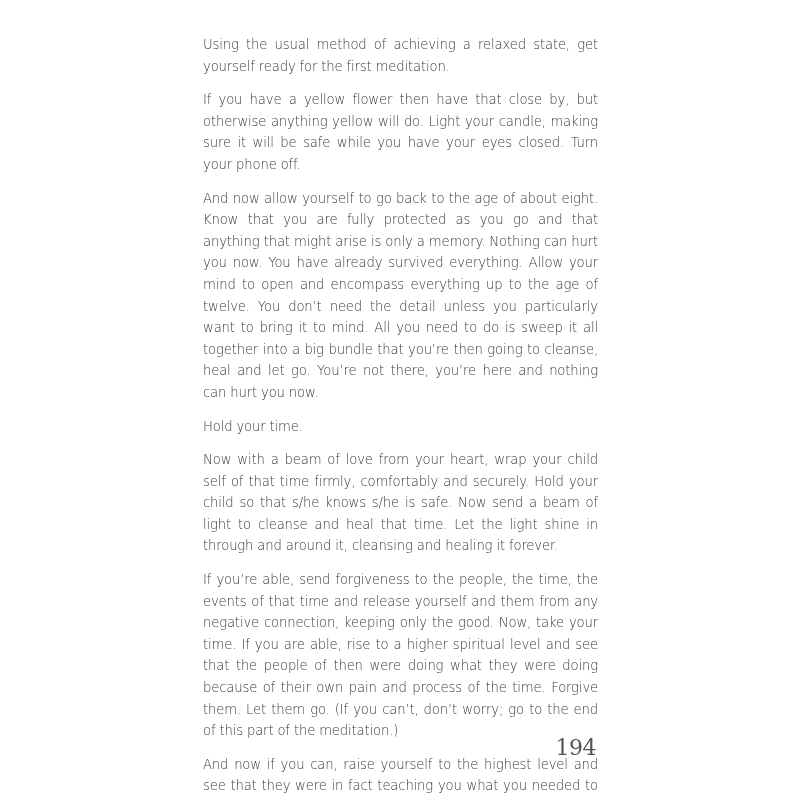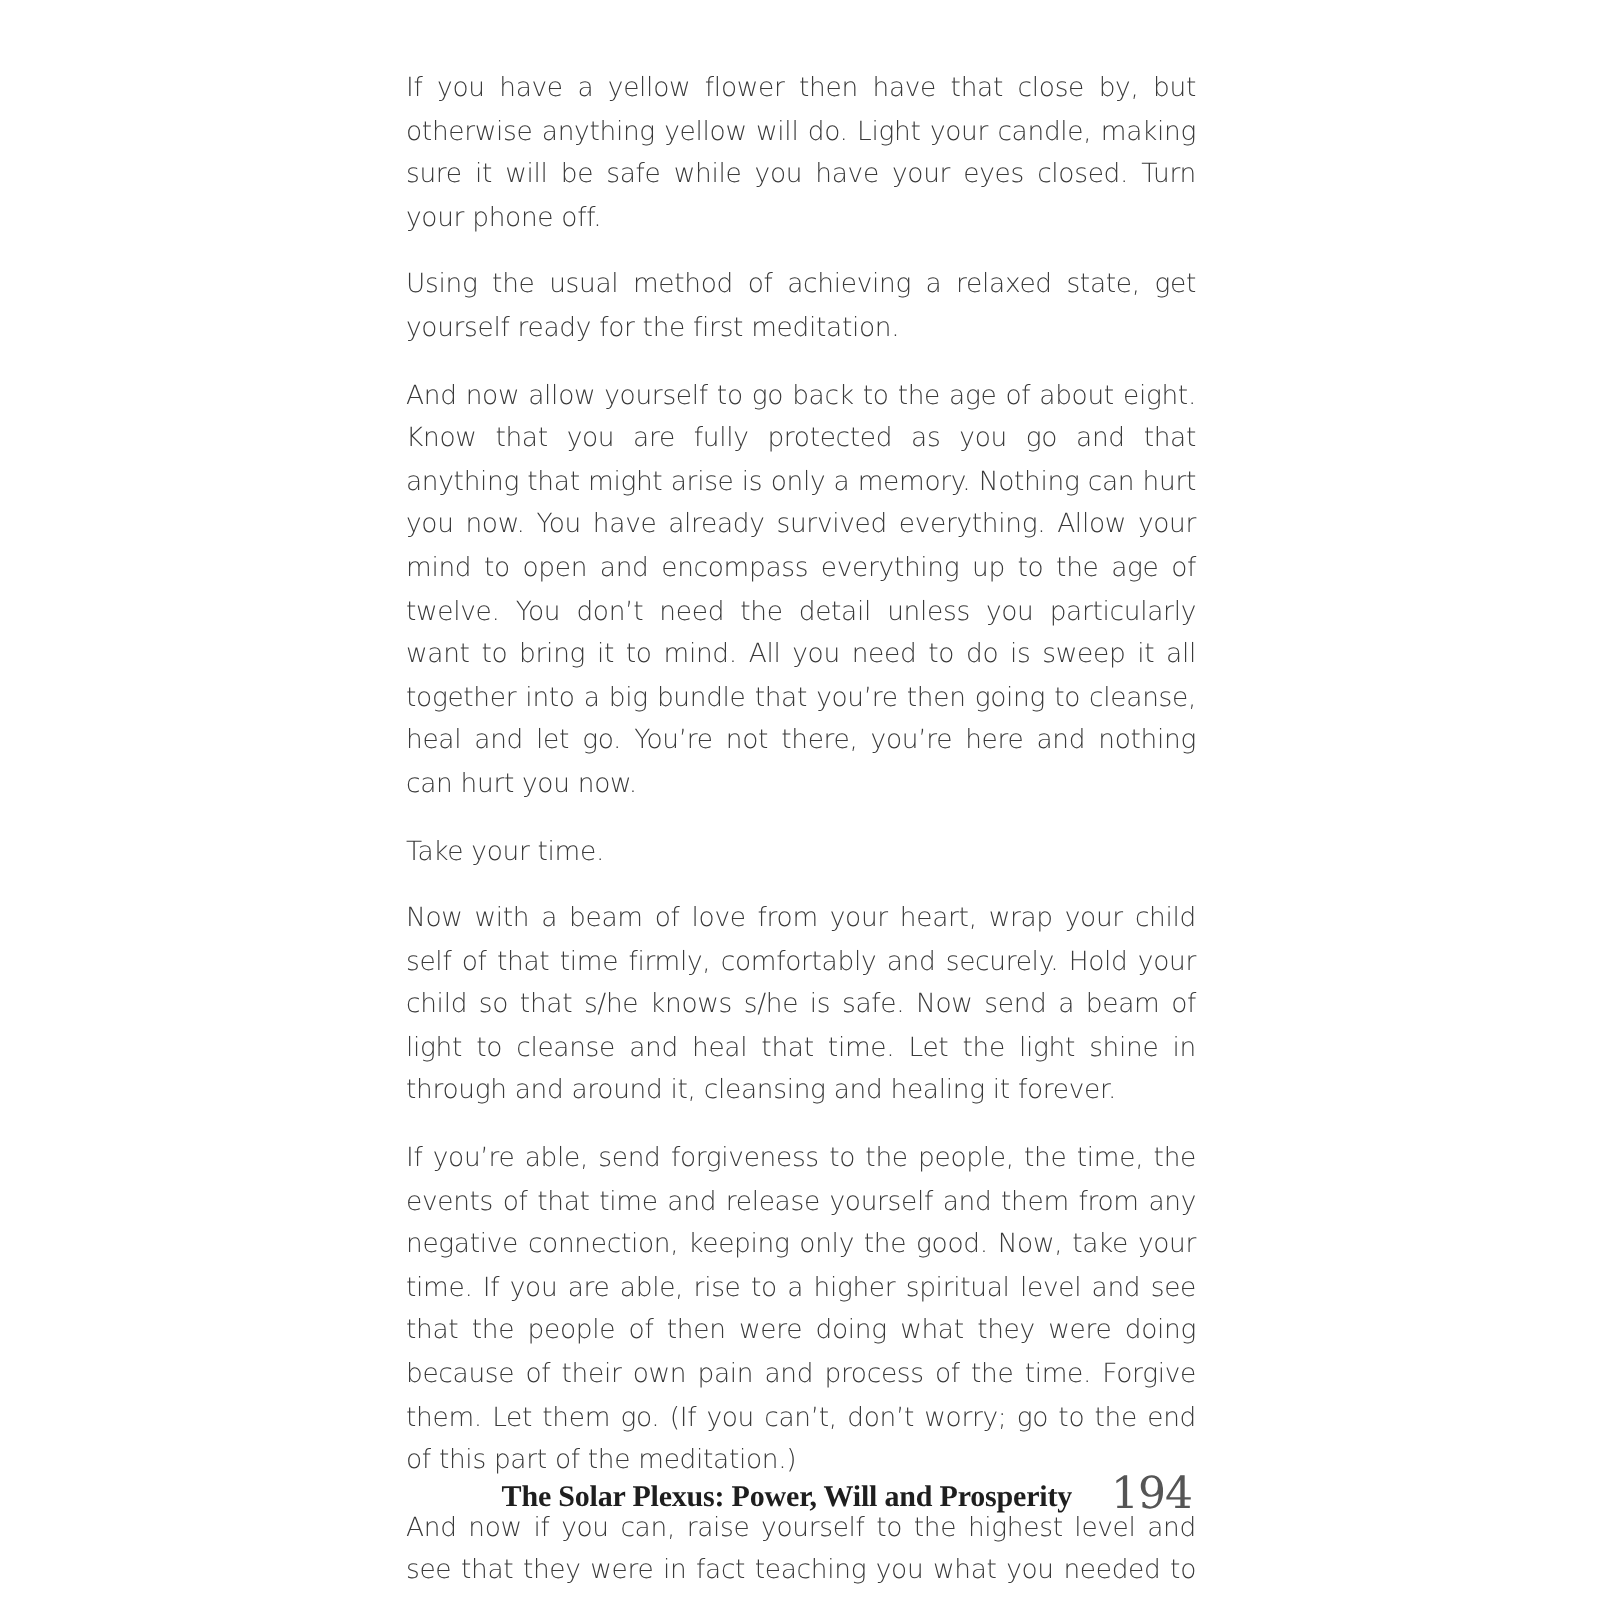--- a/index.html
+++ b/index.html
@@ -50,26 +50,25 @@
     font-size: 22px;
     color: #555555;
     letter-spacing: -0.5px;
   }
 </style>
 </head>
 <body>
 
 <div class="page">
   <div class="body-text">
+    <p>Using the usual method of achieving a relaxed state, get yourself ready for the first meditation.</p>
     <p>If you have a yellow flower then have that close by, but otherwise anything yellow will do. Light your candle, making sure it will be safe while you have your eyes closed. Turn your phone off.</p>
-    <p>Using the usual method of achieving a relaxed state, get yourself ready for the first meditation.</p>
     <p>And now allow yourself to go back to the age of about eight. Know that you are fully protected as you go and that anything that might arise is only a memory. Nothing can hurt you now. You have already survived everything. Allow your mind to open and encompass everything up to the age of twelve. You don’t need the detail unless you particularly want to bring it to mind. All you need to do is sweep it all together into a big bundle that you’re then going to cleanse, heal and let go. You’re not there, you’re here and nothing can hurt you now.</p>
-    <p>Take your time.</p>
+    <p>Hold your time.</p>
     <p>Now with a beam of love from your heart, wrap your child self of that time firmly, comfortably and securely. Hold your child so that s/he knows s/he is safe. Now send a beam of light to cleanse and heal that time. Let the light shine in through and around it, cleansing and healing it forever.</p>
     <p>If you’re able, send forgiveness to the people, the time, the events of that time and release yourself and them from any negative connection, keeping only the good. Now, take your time. If you are able, rise to a higher spiritual level and see that the people of then were doing what they were doing because of their own pain and process of the time. Forgive them. Let them go. (If you can’t, don’t worry; go to the end of this part of the meditation.)</p>
     <p>And now if you can, raise yourself to the highest level and see that they were in fact teaching you what you needed to know in this</p>
   </div>
 
   <div class="footer">
-    <span class="running-title">The Solar Plexus: Power, Will and Prosperity</span>
     <span class="page-number">194</span>
   </div>
 </div>
 
 </body></html>

